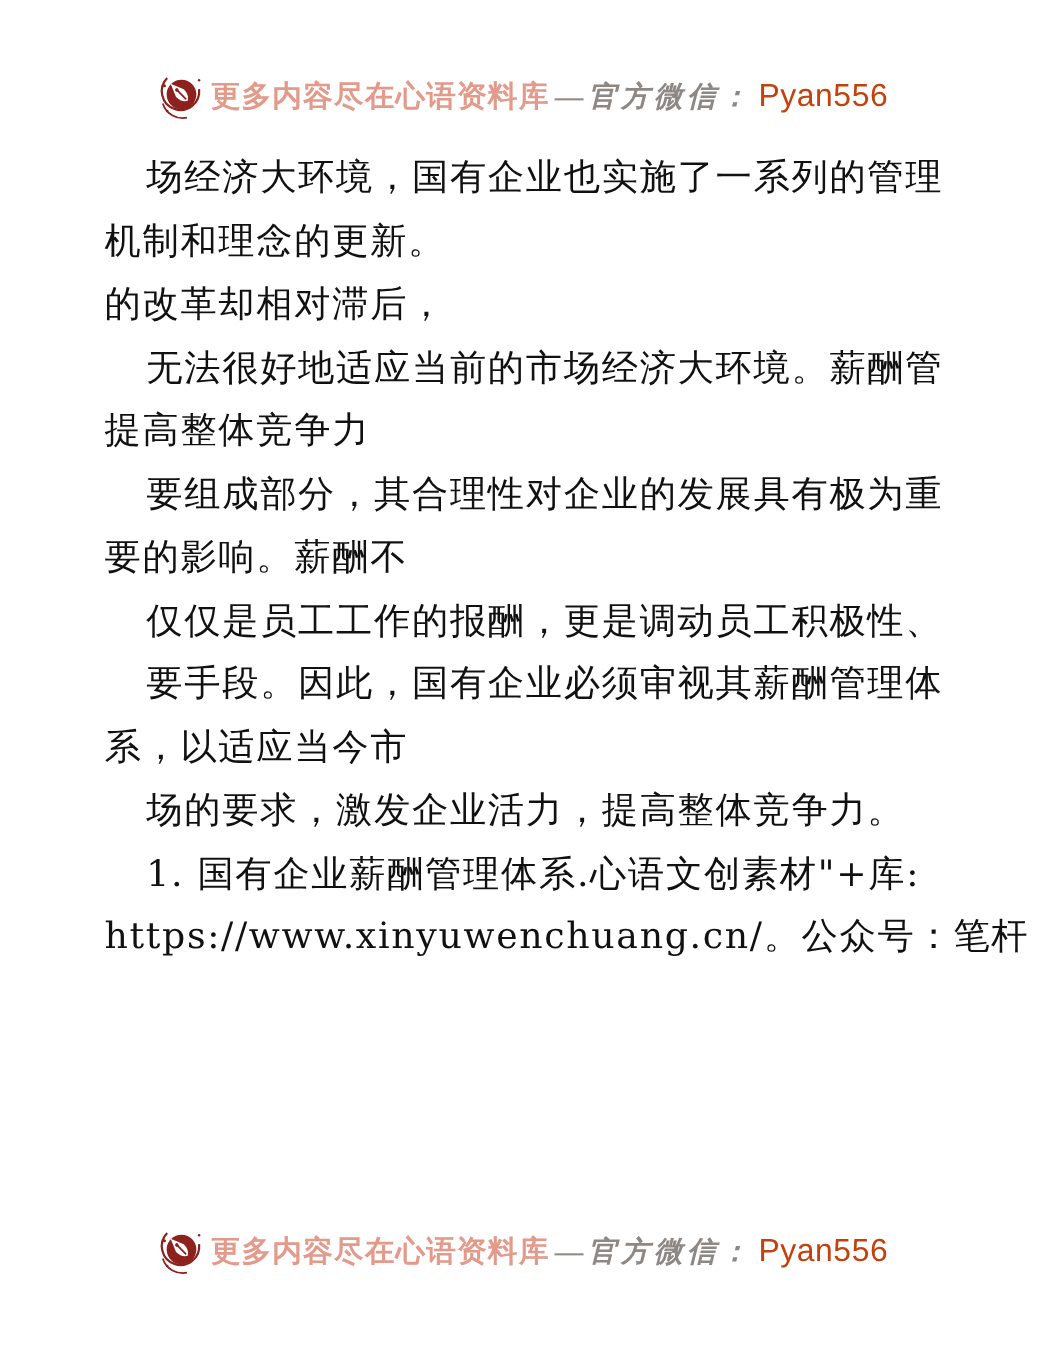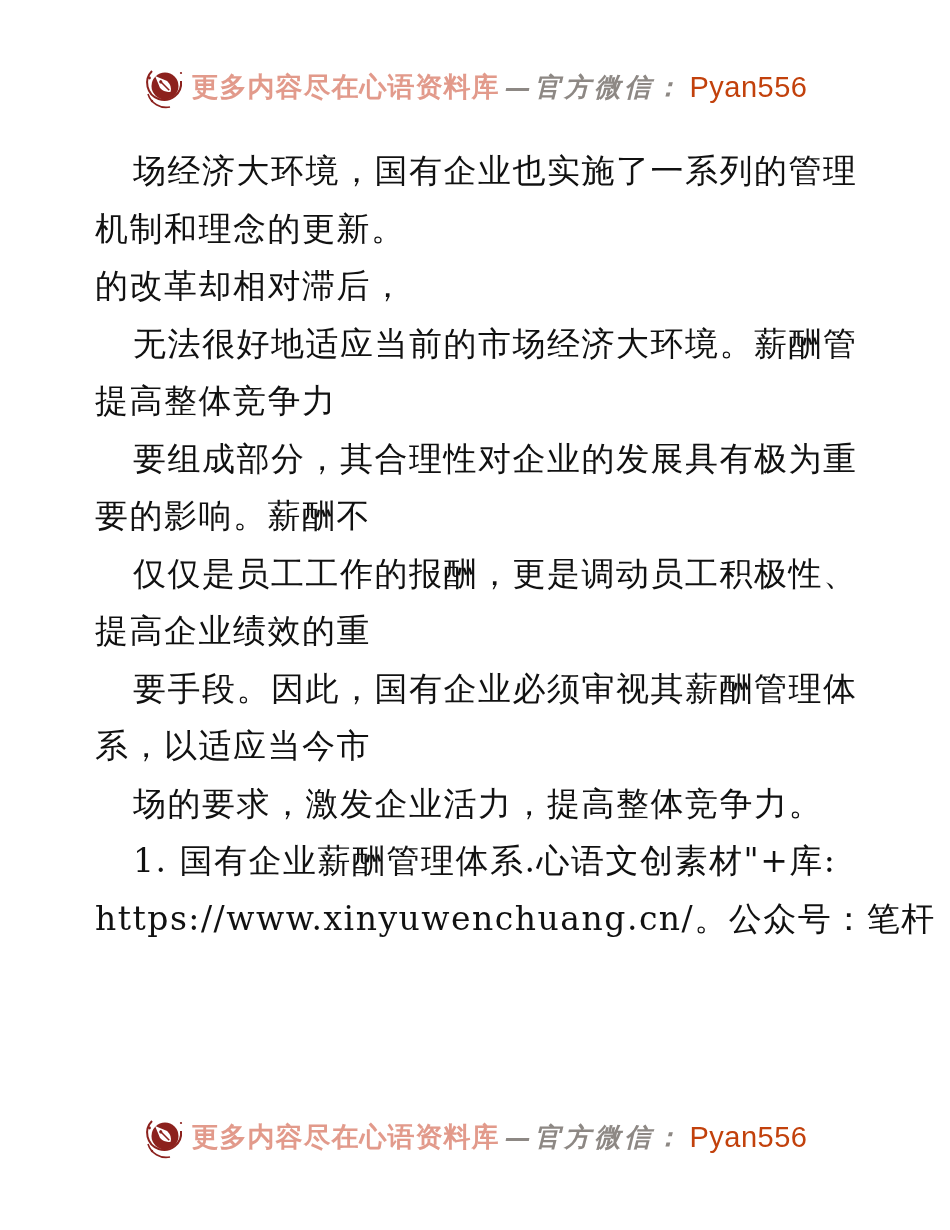--- a/index.html
+++ b/index.html
@@ -35,31 +35,32 @@
     font-weight: bold;
     color: #e29a8b;
     letter-spacing: 1px;
   }
   .wm-label {
     font-size: 26px;
     font-weight: bold;
     color: #8d8884;
     letter-spacing: 4px;
     font-style: italic;
+    font-family: Liberation Serif, serif;
   }
   .wm-id {
     font-family: "Liberation Sans", "DejaVu Sans", sans-serif;
     font-size: 29px;
     color: #c2410c;
     letter-spacing: 0.5px;
   }
   
   .content {
     position: absolute;
-    top: 142px;
+    top: 132px;
     left: 95px;
     width: 770px;
   }
   .ln {
     height: 57.5px;
     line-height: 57.5px;
     font-size: 33px;
     letter-spacing: 1.5px;
     color: #111111;
     white-space: nowrap;
@@ -94,21 +95,20 @@
 
   <div class="content">
     <div class="ln ind">场经济大环境，国有企业也实施了一系列的管理</div>
     <div class="ln">机制和理念的更新。</div>
     <div class="ln">的改革却相对滞后，</div>
     <div class="ln ind">无法很好地适应当前的市场经济大环境。薪酬管</div>
     <div class="ln">提高整体竞争力</div>
     <div class="ln ind">要组成部分，其合理性对企业的发展具有极为重</div>
     <div class="ln">要的影响。薪酬不</div>
     <div class="ln ind">仅仅是员工工作的报酬，更是调动员工积极性、</div>
-    <div class="ln">提高企业绩效的重</div>
     <div class="ln ind">要手段。因此，国有企业必须审视其薪酬管理体</div>
     <div class="ln">系，以适应当今市</div>
     <div class="ln ind">场的要求，激发企业活力，提高整体竞争力。</div>
     <div class="ln ind">1. 国有企业薪酬管理体系.心语文创素材"+库:</div>
     <div class="ln">https://www.xinyuwenchuang.cn/。公众号：笔杆</div>
   </div>
 
   <div class="watermark footer">
     <svg class="wm-logo" width="44" height="46" viewBox="0 0 44 46" aria-hidden="true">
       <g fill="none" stroke="#8c211d" stroke-width="2">

